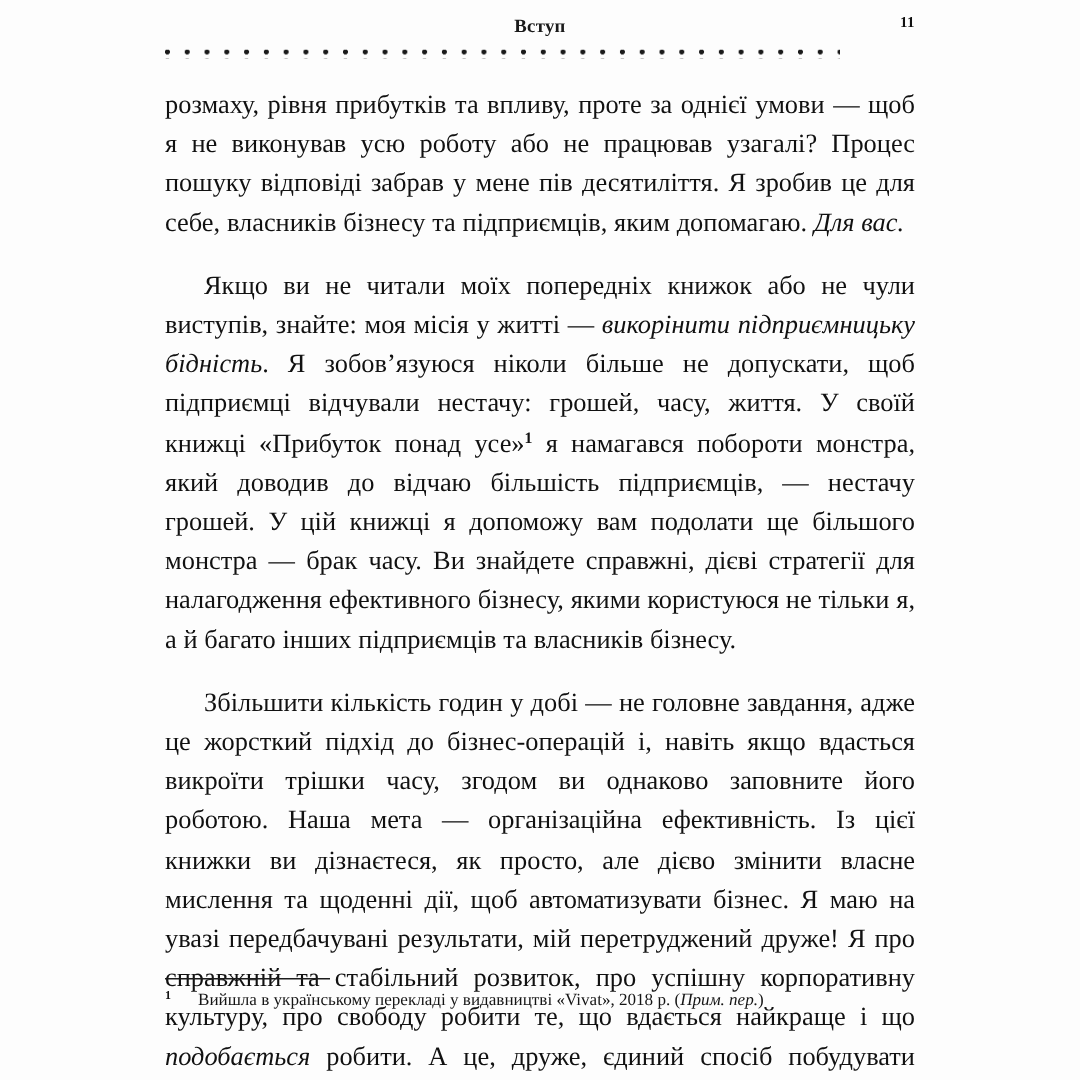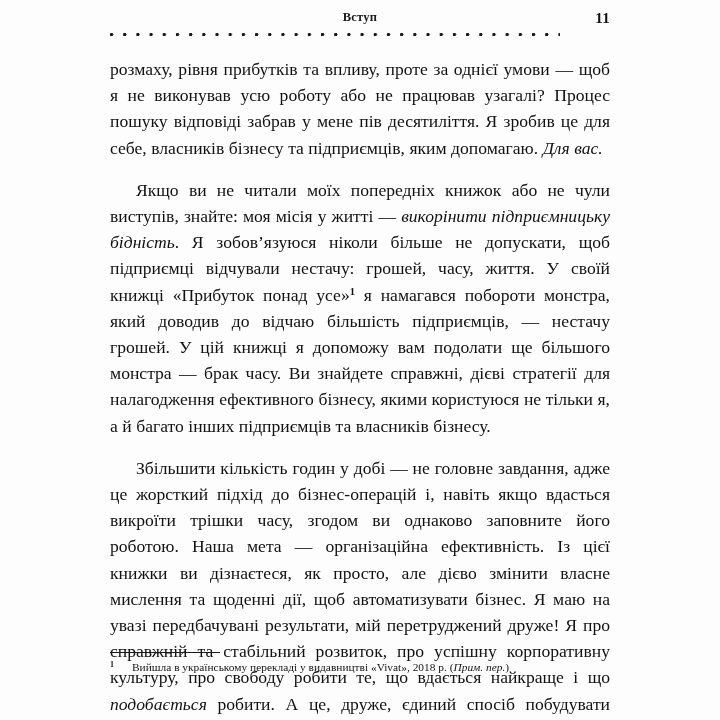--- a/index.html
+++ b/index.html
@@ -40,21 +40,21 @@
     text-align: center;
     font-size: 12.5px;
     font-weight: bold;
     letter-spacing: 0.2px;
     color: #1a1a1a;
   }
   .running-head-folio {
     position: absolute;
     right: 0;
     top: 0;
-    font-size: 15px;
+    font-size: 10px;
     font-weight: bold;
     color: #111111;
     letter-spacing: 0.3px;
   }
 
   
   .dotted-rule {
     position: absolute;
     left: 110px;
     top: 33px;

